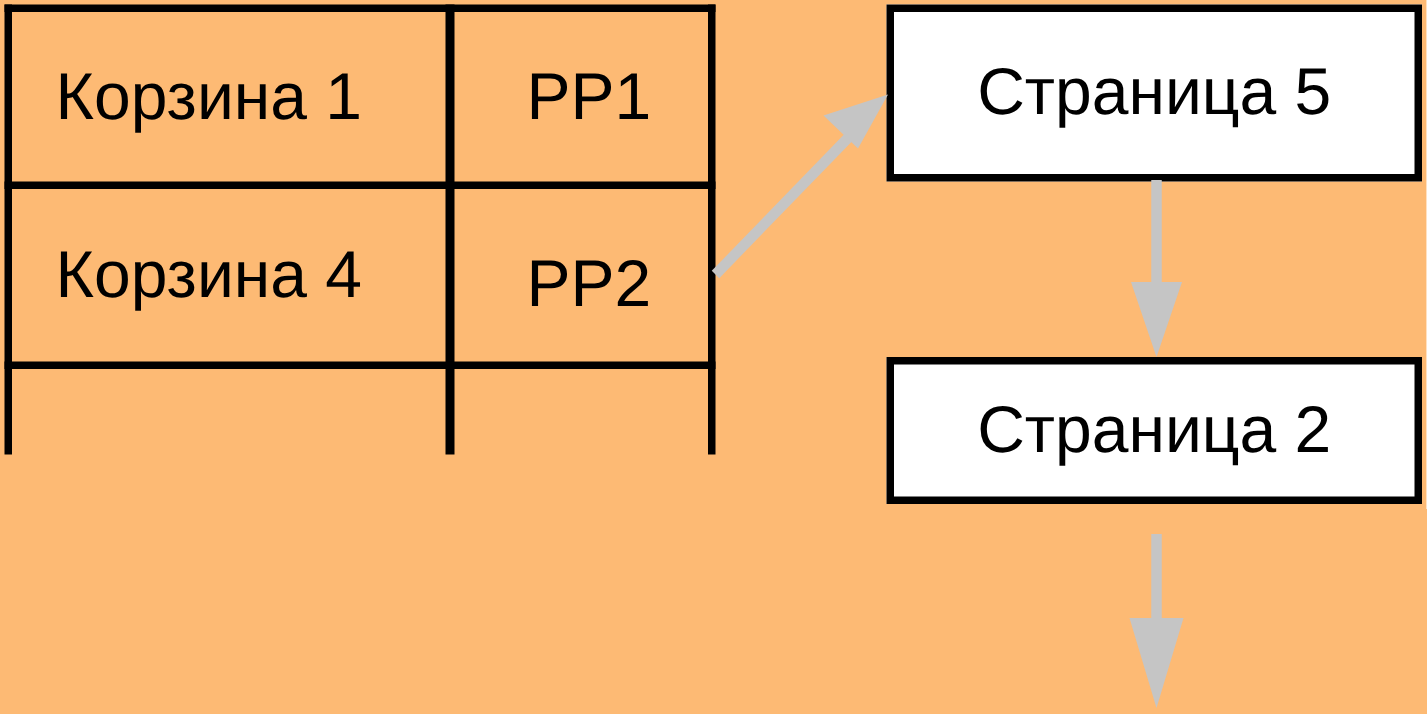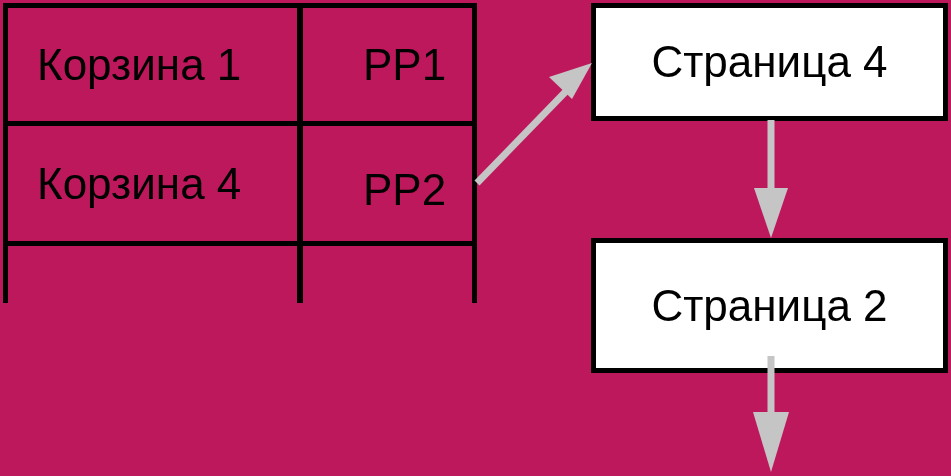--- a/index.html
+++ b/index.html
@@ -7,21 +7,21 @@
     padding: 0;
     background: #ffffff;
   }
   body {
     font-family: "Liberation Sans", sans-serif;
   }
   #canvas {
     position: relative;
     width: 951px;
     height: 476px;
-    background: #be185d;
+    background: #fdba74;
     overflow: hidden;
   }
   
   #basket-table {
     position: absolute;
     left: 3px;
     top: 3px;
     width: 474px;
     height: 300px;
   }
@@ -32,38 +32,38 @@
   .tbl-cell {
     position: absolute;
     display: flex;
     align-items: center;
     color: #000000;
     font-size: 44px;
     line-height: 1;
     white-space: nowrap;
   }
   .tbl-cell.col-left  { padding-left: 29px; }
-  .tbl-cell.col-right { padding-left: 60px; }
+  .tbl-cell.col-right { padding-left: 48px; }
 
   
   .page-box {
     position: absolute;
     box-sizing: border-box;
     border: 5px solid #000000;
     background: #ffffff;
     display: flex;
     align-items: center;
     justify-content: center;
     color: #000000;
     font-size: 44px;
     line-height: 1;
     white-space: nowrap;
   }
   #page-box-1 { left: 591px; top: 3px;   width: 357px; height: 118px; }
-  #page-box-2 { left: 591px; top: 238px; width: 357px; height: 135px; }
+  #page-box-2 { left: 591px; top: 238px; width: 357px; height: 98px; }
 
   
   .arrow-svg {
     position: absolute;
     left: 0;
     top: 0;
     width: 951px;
     height: 476px;
     pointer-events: none;
   }
@@ -86,21 +86,21 @@
     <div class="tbl-cell col-right" style="left:300px; top:5px;   width:169px; height:113px;">PP1</div>
 
     <div class="tbl-cell col-left" style="left:5px;   top:123px; width:289px; height:115px;">Корзина 4</div>
     <div class="tbl-cell col-right" style="left:300px; top:123px; width:169px; height:127px;">PP2</div>
 
     <div class="tbl-cell col-left" style="left:5px;   top:243px; width:289px; height:57px;"></div>
     <div class="tbl-cell col-right" style="left:300px; top:243px; width:169px; height:57px;"></div>
   </div>
 
   <div class="page-box" id="page-box-1">
-    <span>Страница 4</span>
+    <span>Страница 5</span>
   </div>
 
   <div class="page-box" id="page-box-2">
     <span>Страница 2</span>
   </div>
 
   <svg class="arrow-svg" viewBox="0 0 951 476" xmlns="http://www.w3.org/2000/svg">
 
     <g>
       <line x1="477" y1="183" x2="575" y2="82" stroke="#c5c5c5" stroke-width="7"></line>

